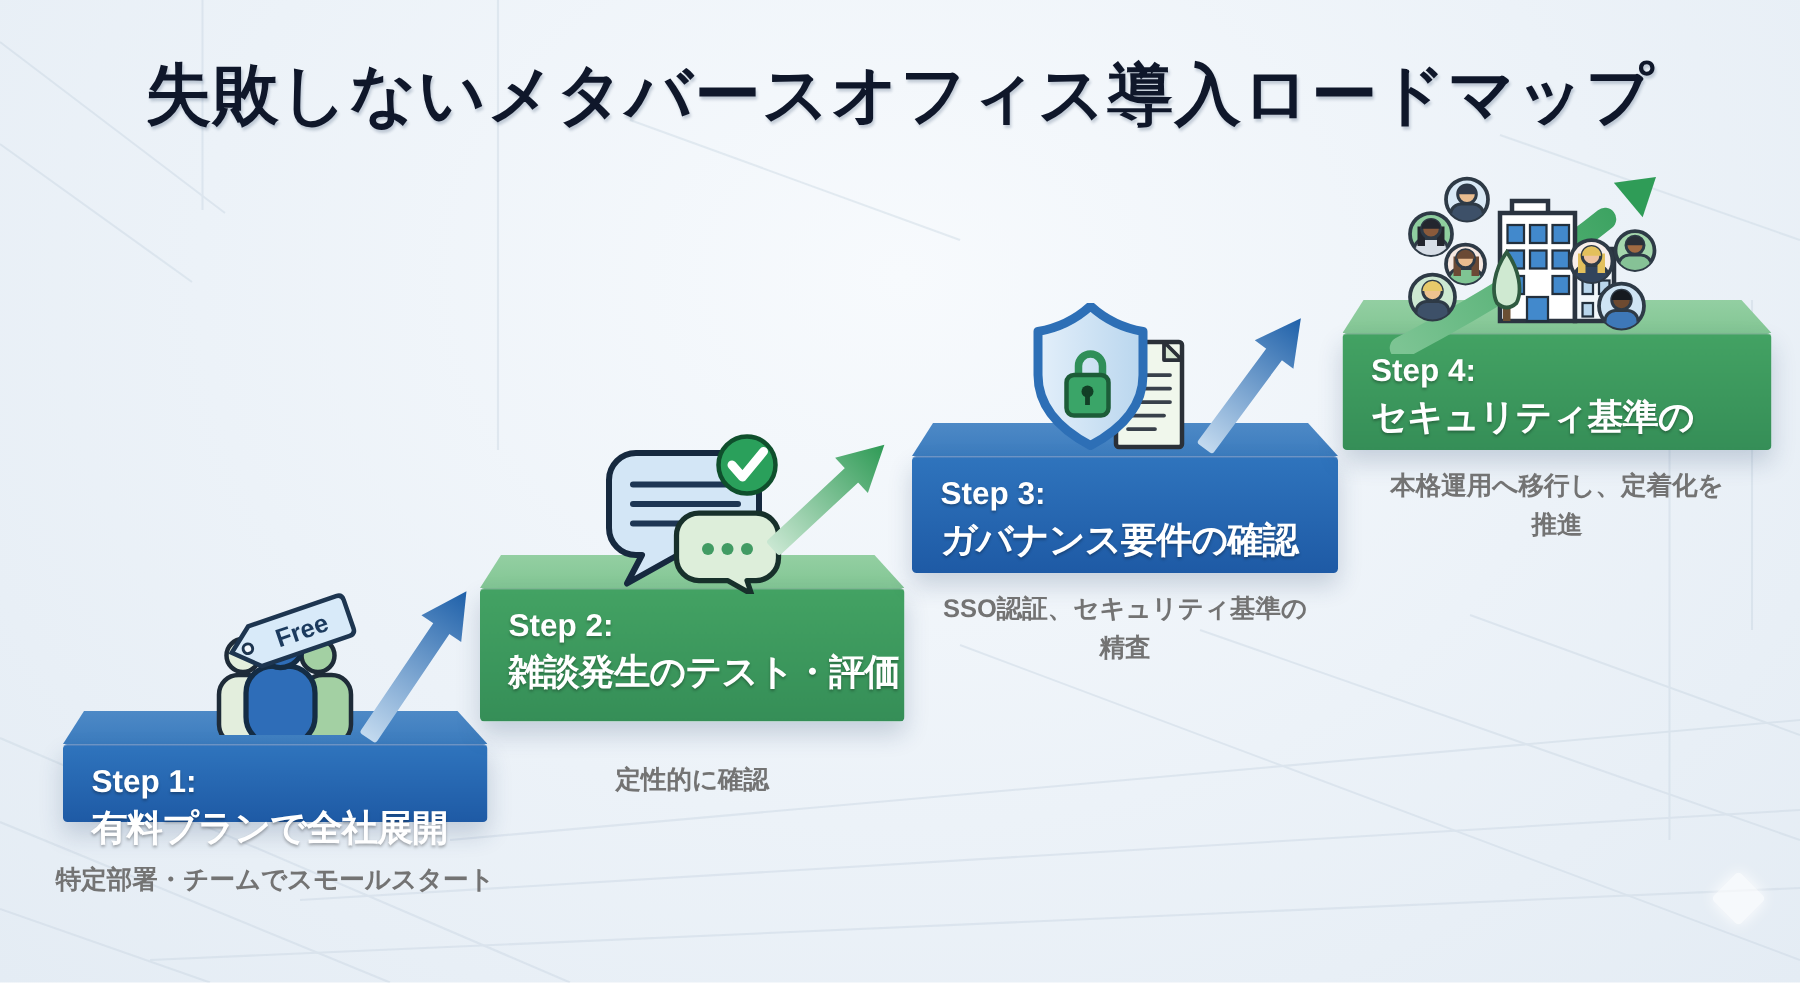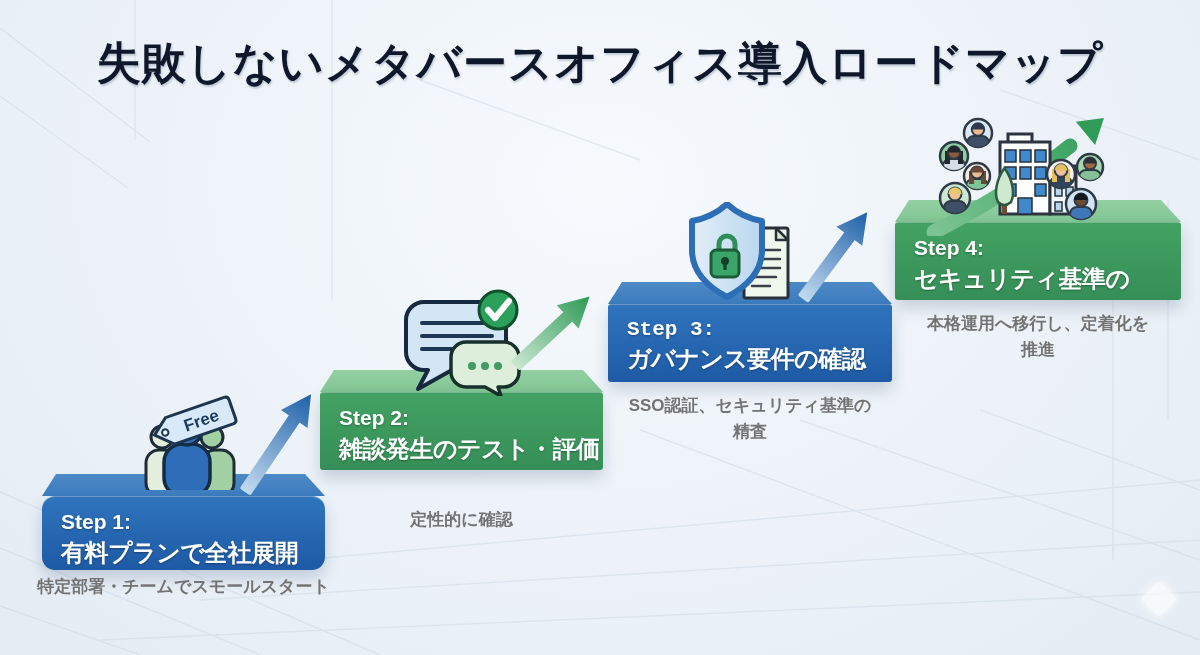--- a/index.html
+++ b/index.html
@@ -29,23 +29,23 @@
   .blue .front-face{background:linear-gradient(180deg,#2f74bd,#1e5aa5);}
   .green .top-face{background:linear-gradient(180deg,#93cfa2,#83c694);}
   .green .front-face{background:linear-gradient(180deg,#43a263,#358e57);}
   .step-label{font-size:21px;font-weight:bold;line-height:29px;text-shadow:0 1px 2px rgba(0,0,0,.3);}
   .step-heading{font-size:24px;font-weight:bold;line-height:33px;letter-spacing:-.5px;white-space:nowrap;text-shadow:0 1px 2px rgba(0,0,0,.3);}
   .caption{
     position:absolute;text-align:center;font-size:17px;font-weight:600;
     color:#737373;line-height:26px;z-index:2;
   }
   .icon,.arrow{position:absolute;z-index:4;}
-  .s1{left:42px;top:496px;width:283px;}  .s1 .front-face{height:74px;border-radius:13px;}
-  .s2{left:320px;top:392px;width:283px;} .s2 .front-face{height:78px;}
-  .s3{left:608px;top:304px;width:284px;} .s3 .front-face{height:78px;font-family:Liberation Mono, monospace;}
+  .s1{left:42px;top:496px;width:283px;}  .s1 .front-face{height:52px;}
+  .s2{left:320px;top:392px;width:283px;} .s2 .front-face{height:89px;}
+  .s3{left:608px;top:304px;width:284px;} .s3 .front-face{height:78px;}
   .s4{left:895px;top:222px;width:286px;} .s4 .front-face{height:78px;}
   .cap1{left:13px;top:574px;width:341px;}
   .cap2{left:320px;top:481px;width:283px;}
   .cap3{left:608px;top:393px;width:284px;}
   .cap4{left:895px;top:311px;width:286px;}
   .icon1{left:118px;top:384px;}
   .icon2{left:400px;top:286px;}
   .icon3{left:680px;top:202px;}
   .icon4{left:918px;top:110px;}
   .arrow1{left:235px;top:383px;}

